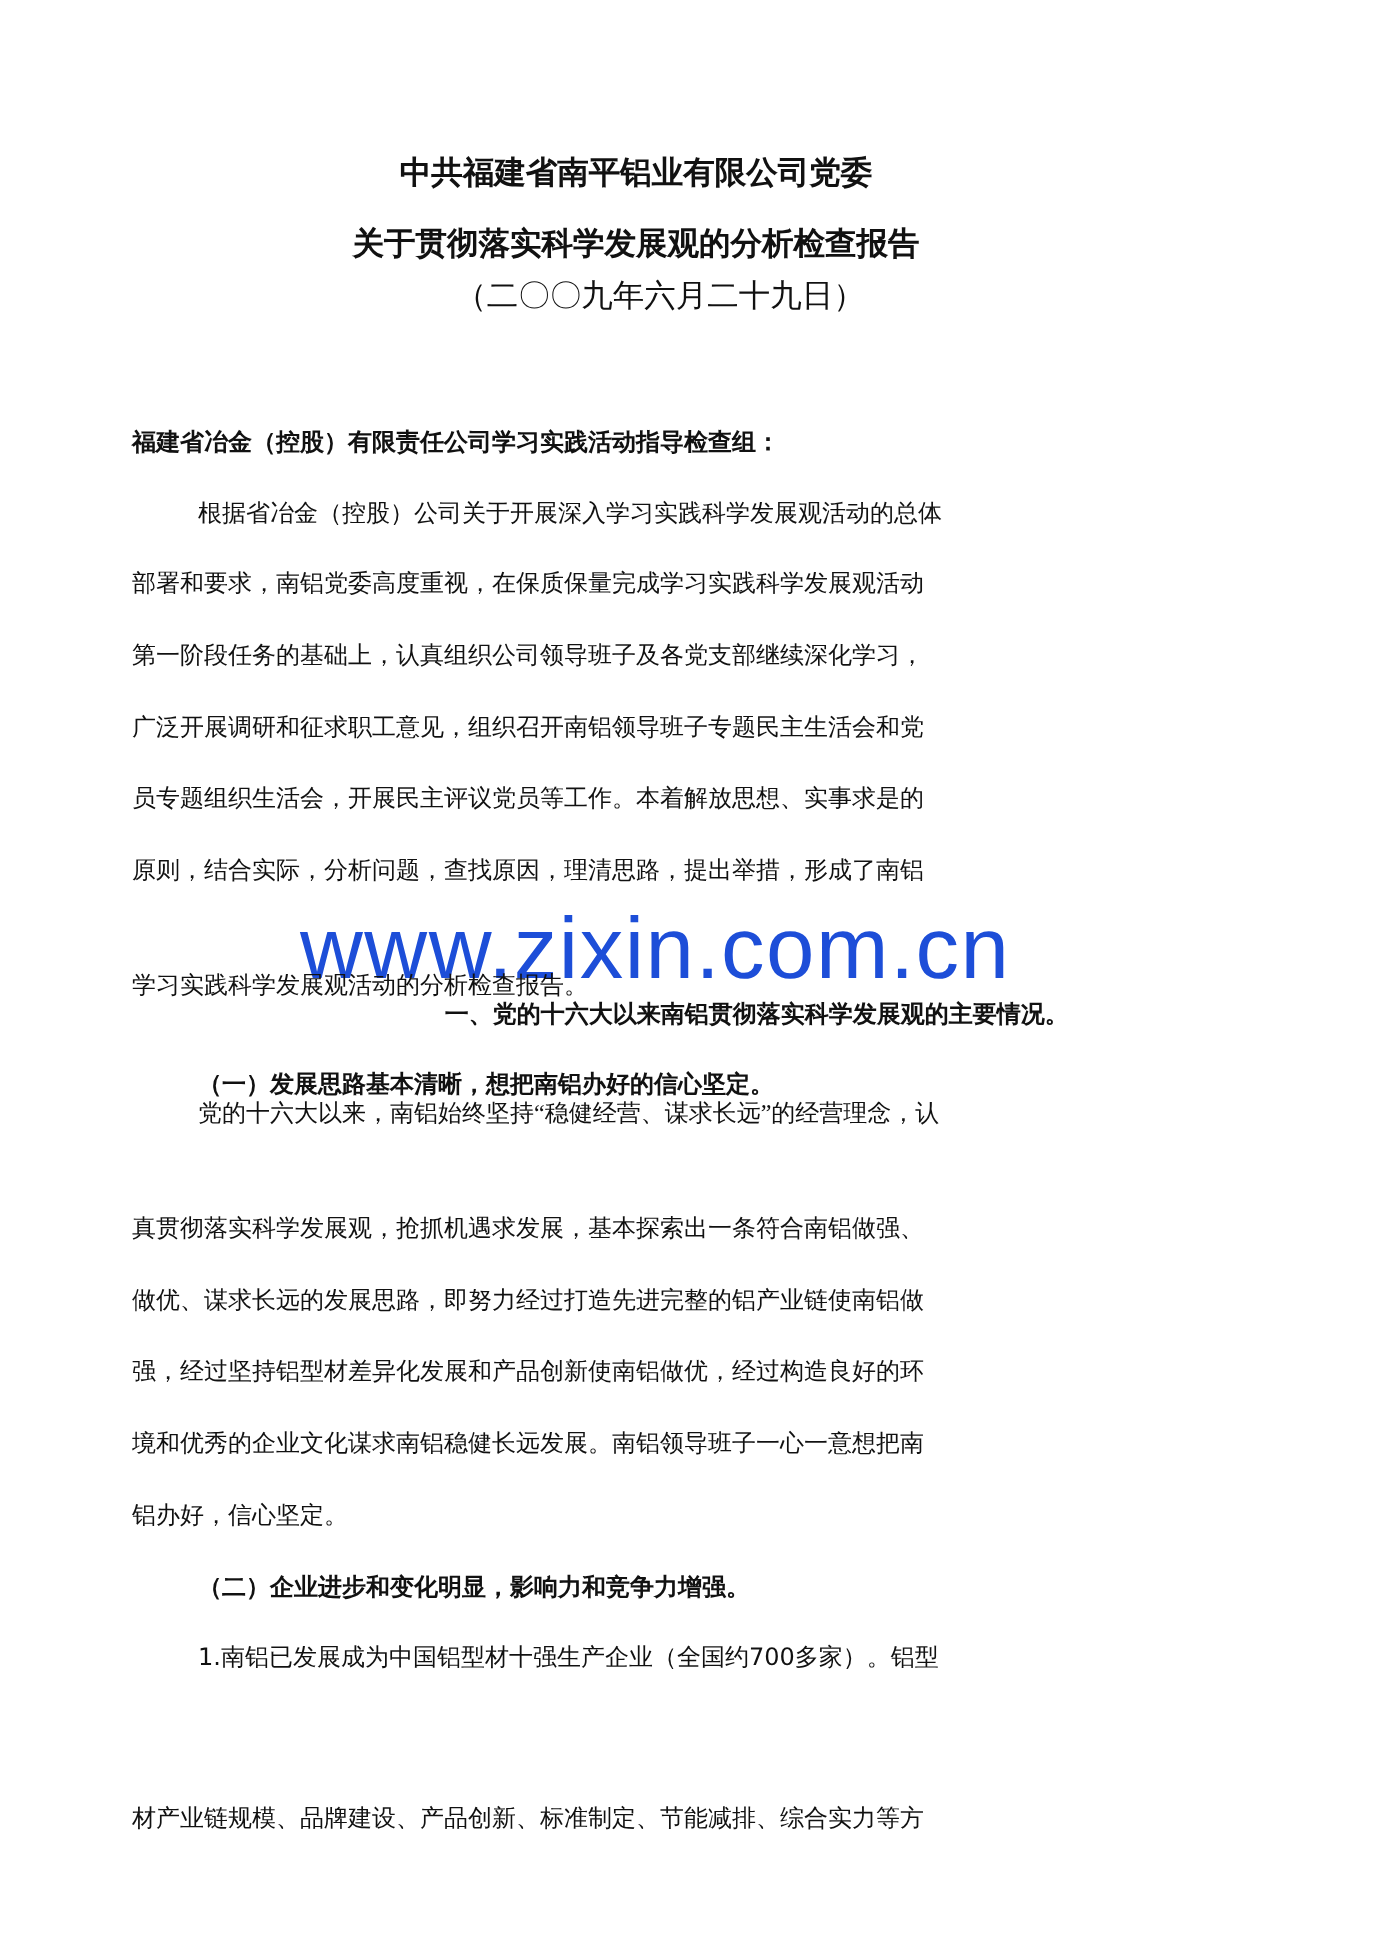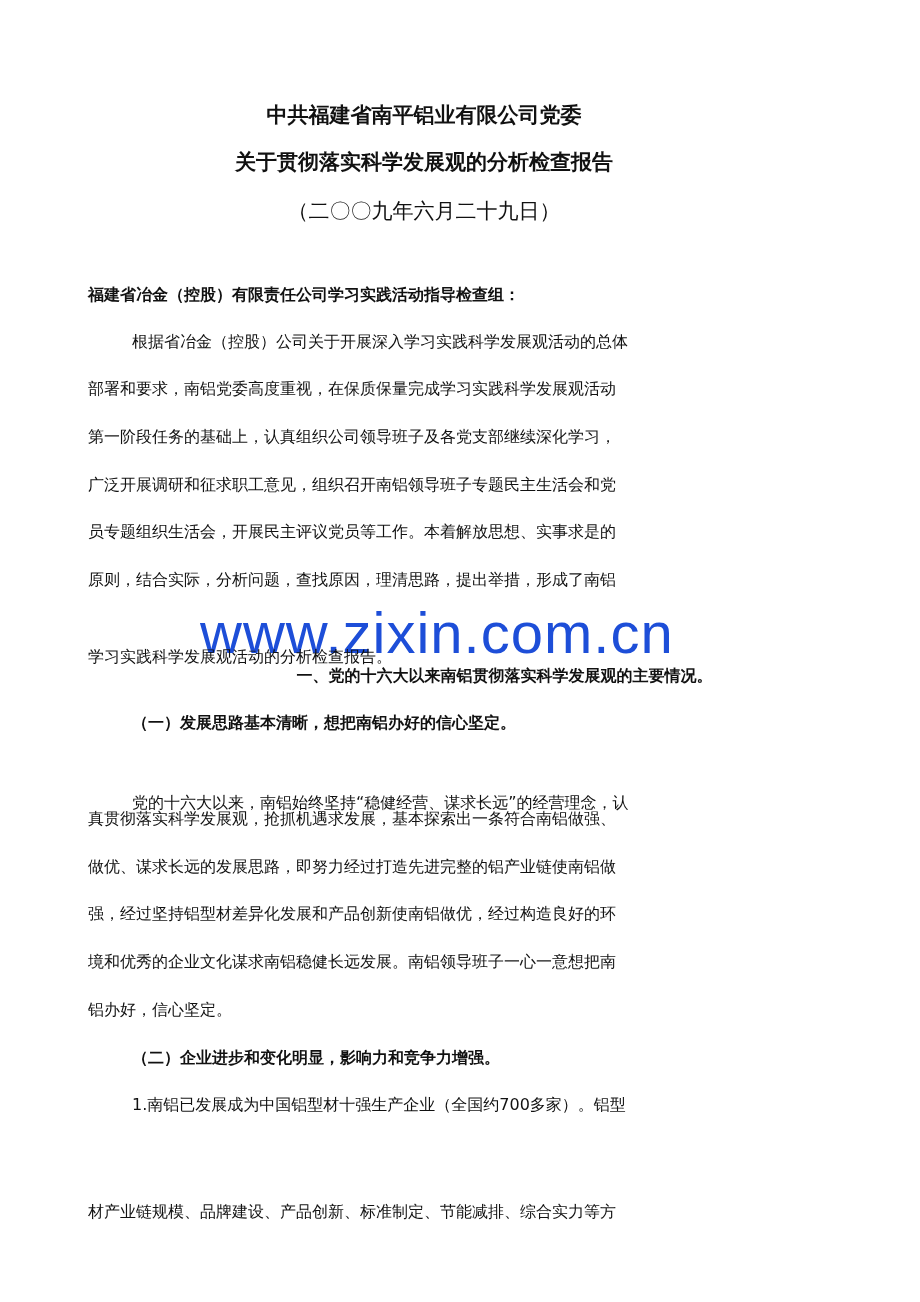--- a/index.html
+++ b/index.html
@@ -30,36 +30,36 @@
   </style>
 </head>
 <body>
 
 <div class="page">
   <div class="watermark">www.zixin.com.cn</div>
 
   <div class="content">
     <div class="title-line" style="top:100px;">中共福建省南平铝业有限公司党委</div>
     <div class="title-line" style="top:147px;">关于贯彻落实科学发展观的分析检查报告</div>
-    <div class="title-line date-line" style="top:196px;">（二〇〇九年六月二十九日）</div>
+    <div class="title-line date-line" style="top:182px;padding-left:16px;">（二〇〇九年六月二十九日）</div>
 
     <div class="line bold" style="top:280px;">福建省冶金（控股）有限责任公司学习实践活动指导检查组：</div>
 
     <div class="line indent" style="top:327px;">根据省冶金（控股）公司关于开展深入学习实践科学发展观活动的总体</div>
     <div class="line" style="top:374px;">部署和要求，南铝党委高度重视，在保质保量完成学习实践科学发展观活动</div>
     <div class="line" style="top:422px;">第一阶段任务的基础上，认真组织公司领导班子及各党支部继续深化学习，</div>
     <div class="line" style="top:470px;">广泛开展调研和征求职工意见，组织召开南铝领导班子专题民主生活会和党</div>
     <div class="line" style="top:517px;">员专题组织生活会，开展民主评议党员等工作。本着解放思想、实事求是的</div>
     <div class="line" style="top:565px;">原则，结合实际，分析问题，查找原因，理清思路，提出举措，形成了南铝</div>
     <div class="line" style="top:642px;">学习实践科学发展观活动的分析检查报告。</div>
 
     <div class="line indent bold" style="top:661px;text-align:center;">一、党的十六大以来南铝贯彻落实科学发展观的主要情况。</div>
     <div class="line indent bold" style="top:708px;">（一）发展思路基本清晰，想把南铝办好的信心坚定。</div>
 
-    <div class="line indent" style="top:788px;">党的十六大以来，南铝始终坚持“稳健经营、谋求长远”的经营理念，认</div>
+    <div class="line indent" style="top:728px;font-family:Liberation Serif, serif;">党的十六大以来，南铝始终坚持“稳健经营、谋求长远”的经营理念，认</div>
     <div class="line" style="top:804px;">真贯彻落实科学发展观，抢抓机遇求发展，基本探索出一条符合南铝做强、</div>
     <div class="line" style="top:852px;">做优、谋求长远的发展思路，即努力经过打造先进完整的铝产业链使南铝做</div>
     <div class="line" style="top:899px;">强，经过坚持铝型材差异化发展和产品创新使南铝做优，经过构造良好的环</div>
     <div class="line" style="top:947px;">境和优秀的企业文化谋求南铝稳健长远发展。南铝领导班子一心一意想把南</div>
     <div class="line" style="top:995px;">铝办好，信心坚定。</div>
 
     <div class="line indent bold" style="top:1043px;">（二）企业进步和变化明显，影响力和竞争力增强。</div>
 
     <div class="line indent" style="top:1090px;">1.南铝已发展成为中国铝型材十强生产企业（全国约700多家）。铝型</div>
     <div class="line" style="top:1197px;">材产业链规模、品牌建设、产品创新、标准制定、节能减排、综合实力等方</div>

